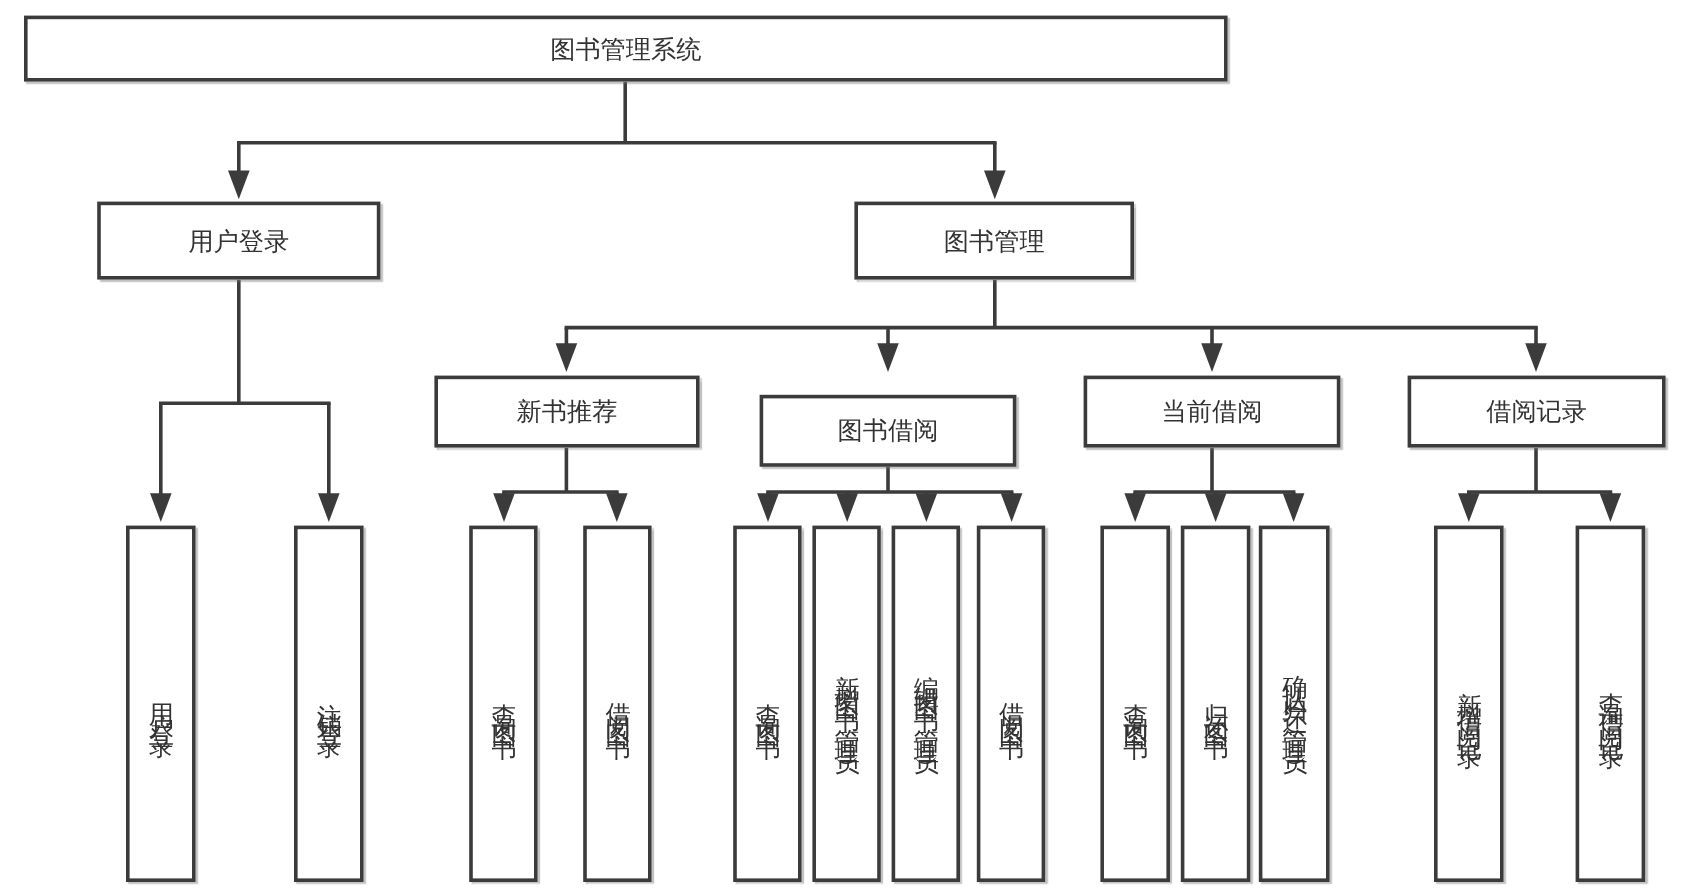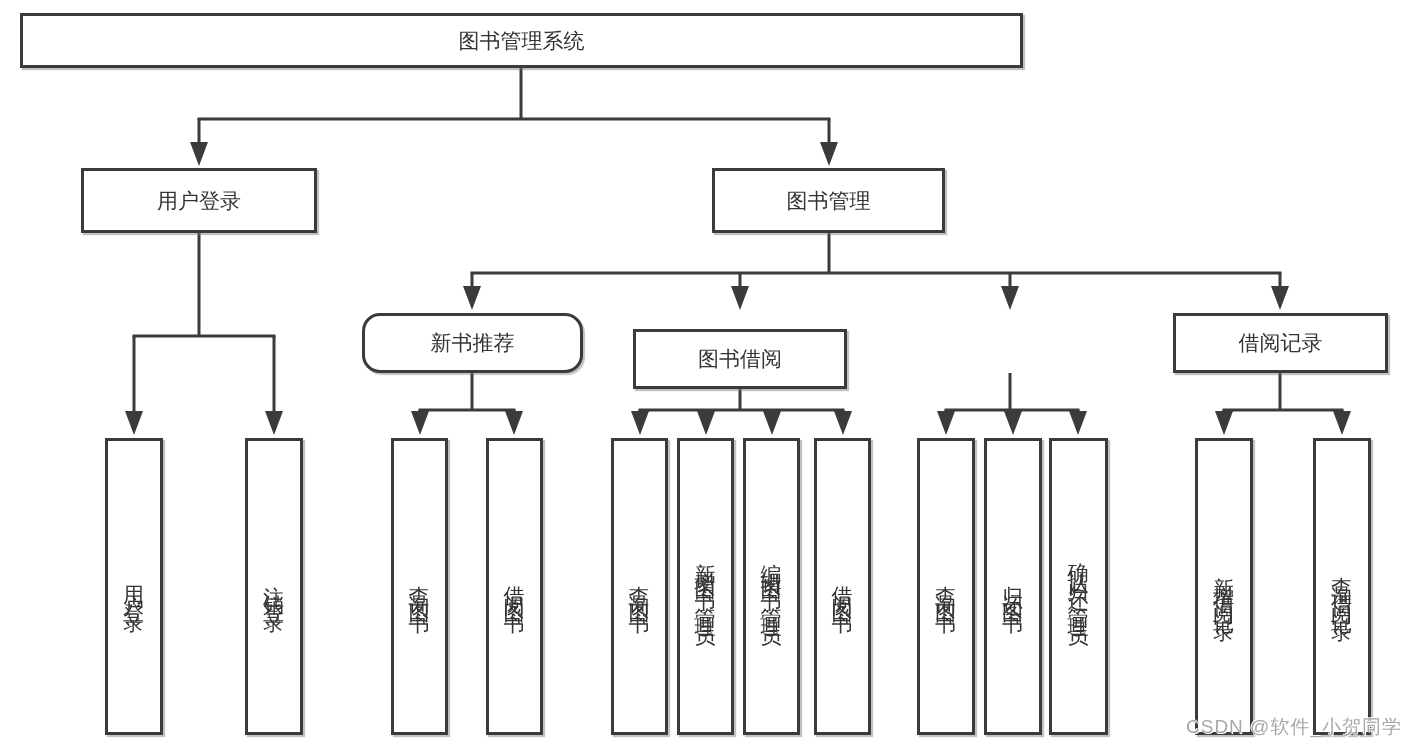--- a/index.html
+++ b/index.html
@@ -122,25 +122,28 @@
     <span>图书管理系统</span>
   </div>
 
   <div class="node hbox" style="left:81px; top:168px; width:236px; height:65px;">
     <span>用户登录</span>
   </div>
   <div class="node hbox" style="left:712px; top:168px; width:233px; height:65px;">
     <span>图书管理</span>
   </div>
 
-  <div class="node hbox" style="left:362px; top:313px; width:221px; height:60px;border-radius:18px;">
+  <div class="node hbox" style="left:362px; top:313px; width:221px; height:60px;">
     <span>新书推荐</span>
   </div>
   <div class="node hbox" style="left:633px; top:313px; width:214px; height:60px;margin-top:16px;">
     <span>图书借阅</span>
+  </div>
+  <div class="node hbox" style="left:903px; top:313px; width:214px; height:60px;">
+    <span>当前借阅</span>
   </div>
   <div class="node hbox" style="left:1173px; top:313px; width:215px; height:60px;">
     <span>借阅记录</span>
   </div>
 
   <div class="node vbox" style="left:105px; top:438px; width:58px; height:297px;">
     <span class="vtext">用户登录</span>
   </div>
   <div class="node vbox" style="left:245px; top:438px; width:58px; height:297px;">
     <span class="vtext">注销登录</span>
@@ -176,15 +179,14 @@
     <span class="vtext">确认归还（管理员）</span>
   </div>
 
   <div class="node vbox" style="left:1195px; top:438px; width:58px; height:297px;">
     <span class="vtext">新增借阅记录</span>
   </div>
   <div class="node vbox" style="left:1313px; top:438px; width:58px; height:297px;">
     <span class="vtext">查询借阅记录</span>
   </div>
 
-  <div class="watermark">CSDN @软件_小贺同学</div>
 
 </div>
 
 </body></html>

